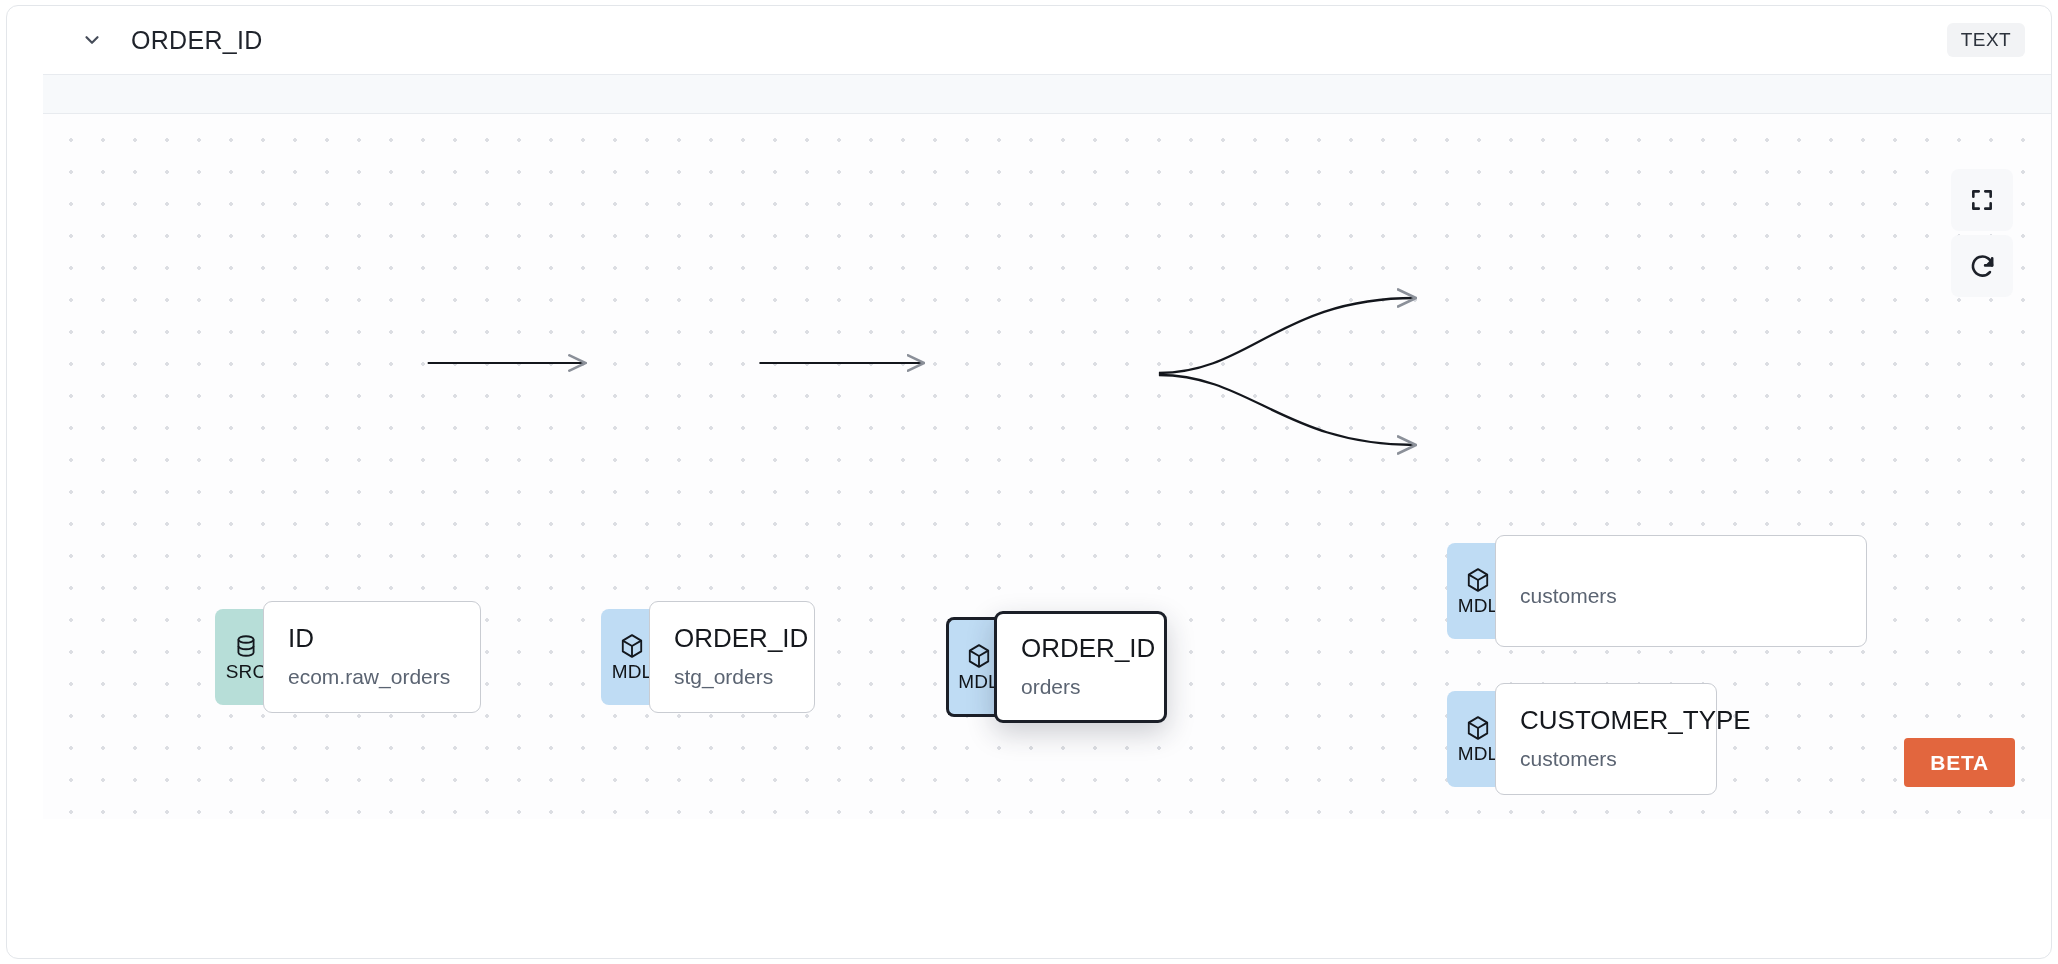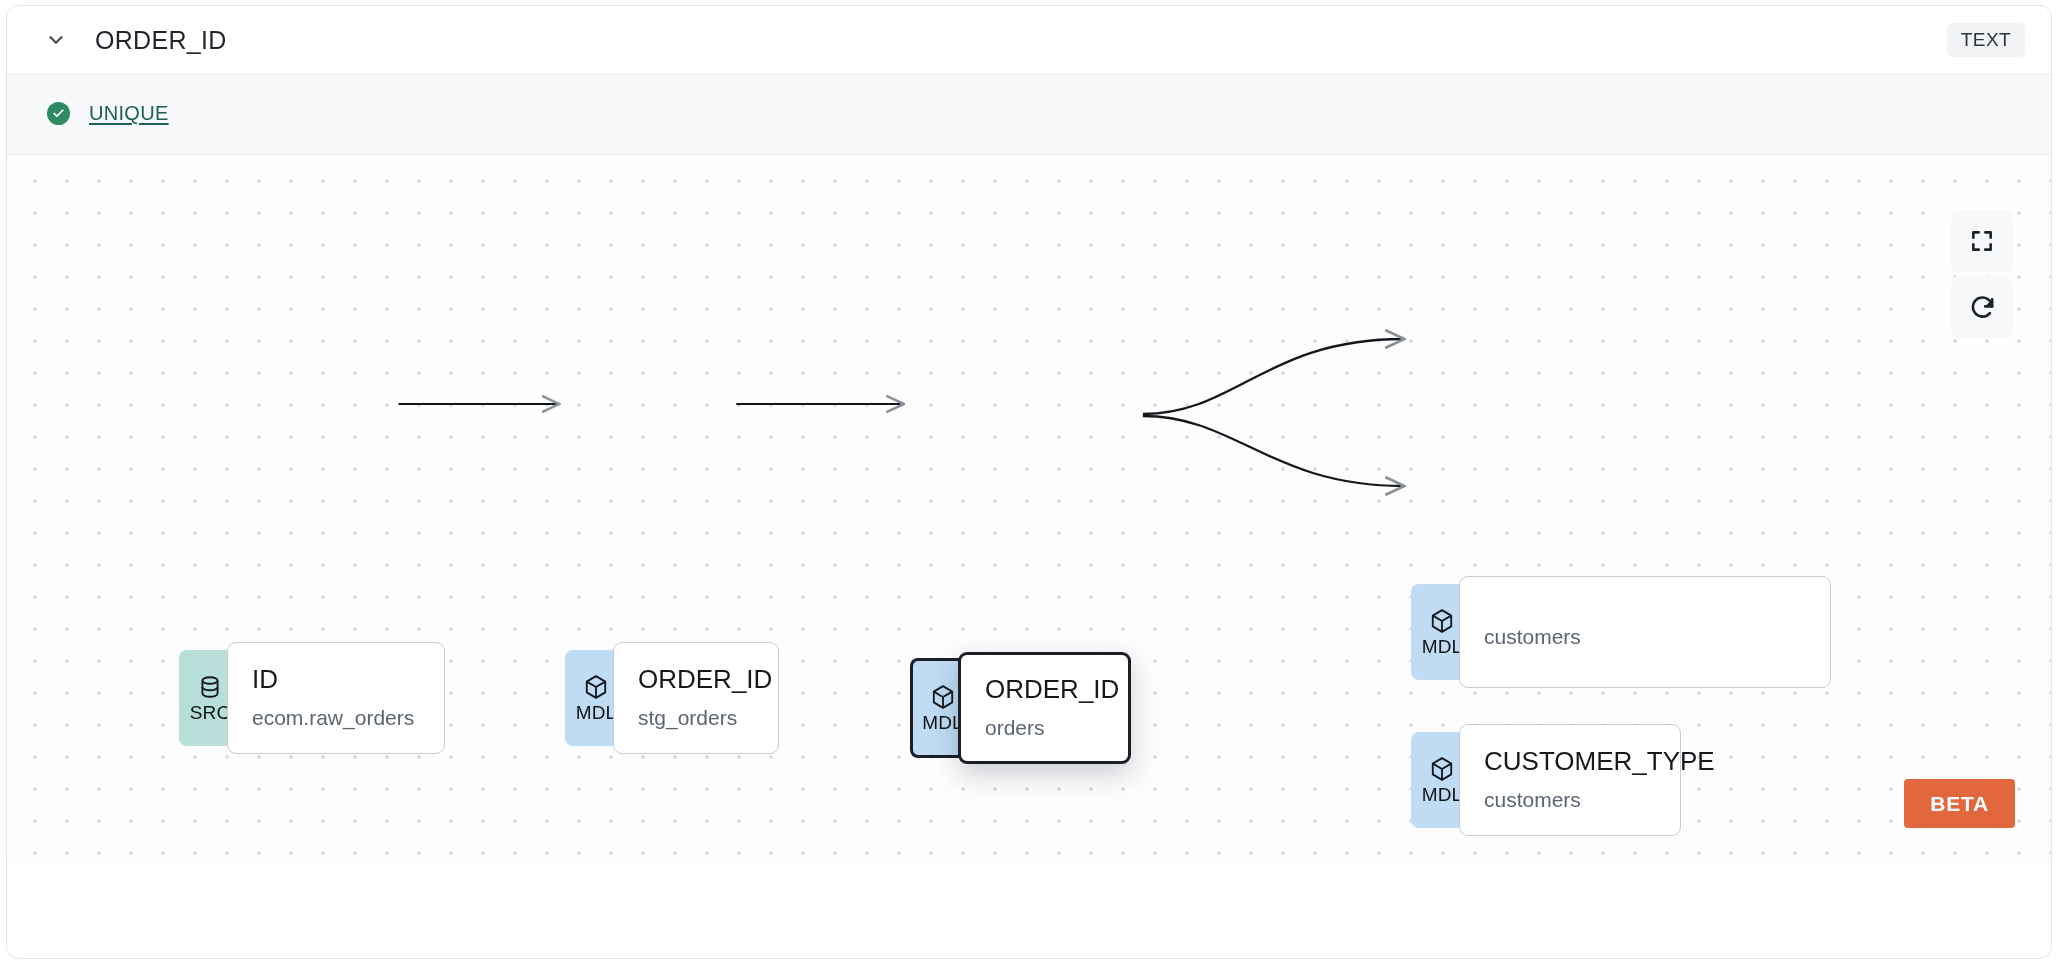--- a/index.html
+++ b/index.html
@@ -15,20 +15,21 @@
   .panel {
     position: absolute;
     left: 6px;
     top: 5px;
     width: 2046px;
     height: 954px;
     background: #ffffff;
     border: 1px solid #e3e6ea;
     border-radius: 12px;
     overflow: hidden;
+    padding-left: 36px;
   }
 
   
   .header {
     position: relative;
     height: 68px;
     display: flex;
     align-items: center;
     padding: 0 26px 0 32px;
   }
@@ -221,28 +222,20 @@
       <svg width="22" height="22" viewBox="0 0 24 24" fill="none" stroke="#474d5a" stroke-width="2.4" stroke-linecap="round" stroke-linejoin="round">
           <polyline points="6 9 12 15 18 9"></polyline>
         </svg>
     </div>
     <div class="col-title">ORDER_ID</div>
     <div class="type-badge">TEXT</div>
   </div>
 
 
   <div class="tests">
-    <div class="test-row">
-      <span class="check-icon">
-        <svg width="13" height="13" viewBox="0 0 24 24" fill="none" stroke="#ffffff" stroke-width="3.2" stroke-linecap="round" stroke-linejoin="round">
-            <polyline points="20 6 9 17 4 12"></polyline>
-          </svg>
-      </span>
-      <a class="test-link">UNIQUE</a>
-    </div>
   </div>
 
   <div class="canvas">
 
     <svg class="edges" viewBox="0 0 2046 705" preserveAspectRatio="none">
       <defs>
         <marker id="ah" markerWidth="9" markerHeight="9" refX="8" refY="4.5" orient="auto">
           <path d="M0,0.6 L8.4,4.5 L0,8.4" fill="none" stroke="#8b9099" stroke-width="1.2"></path>
         </marker>
       </defs>

